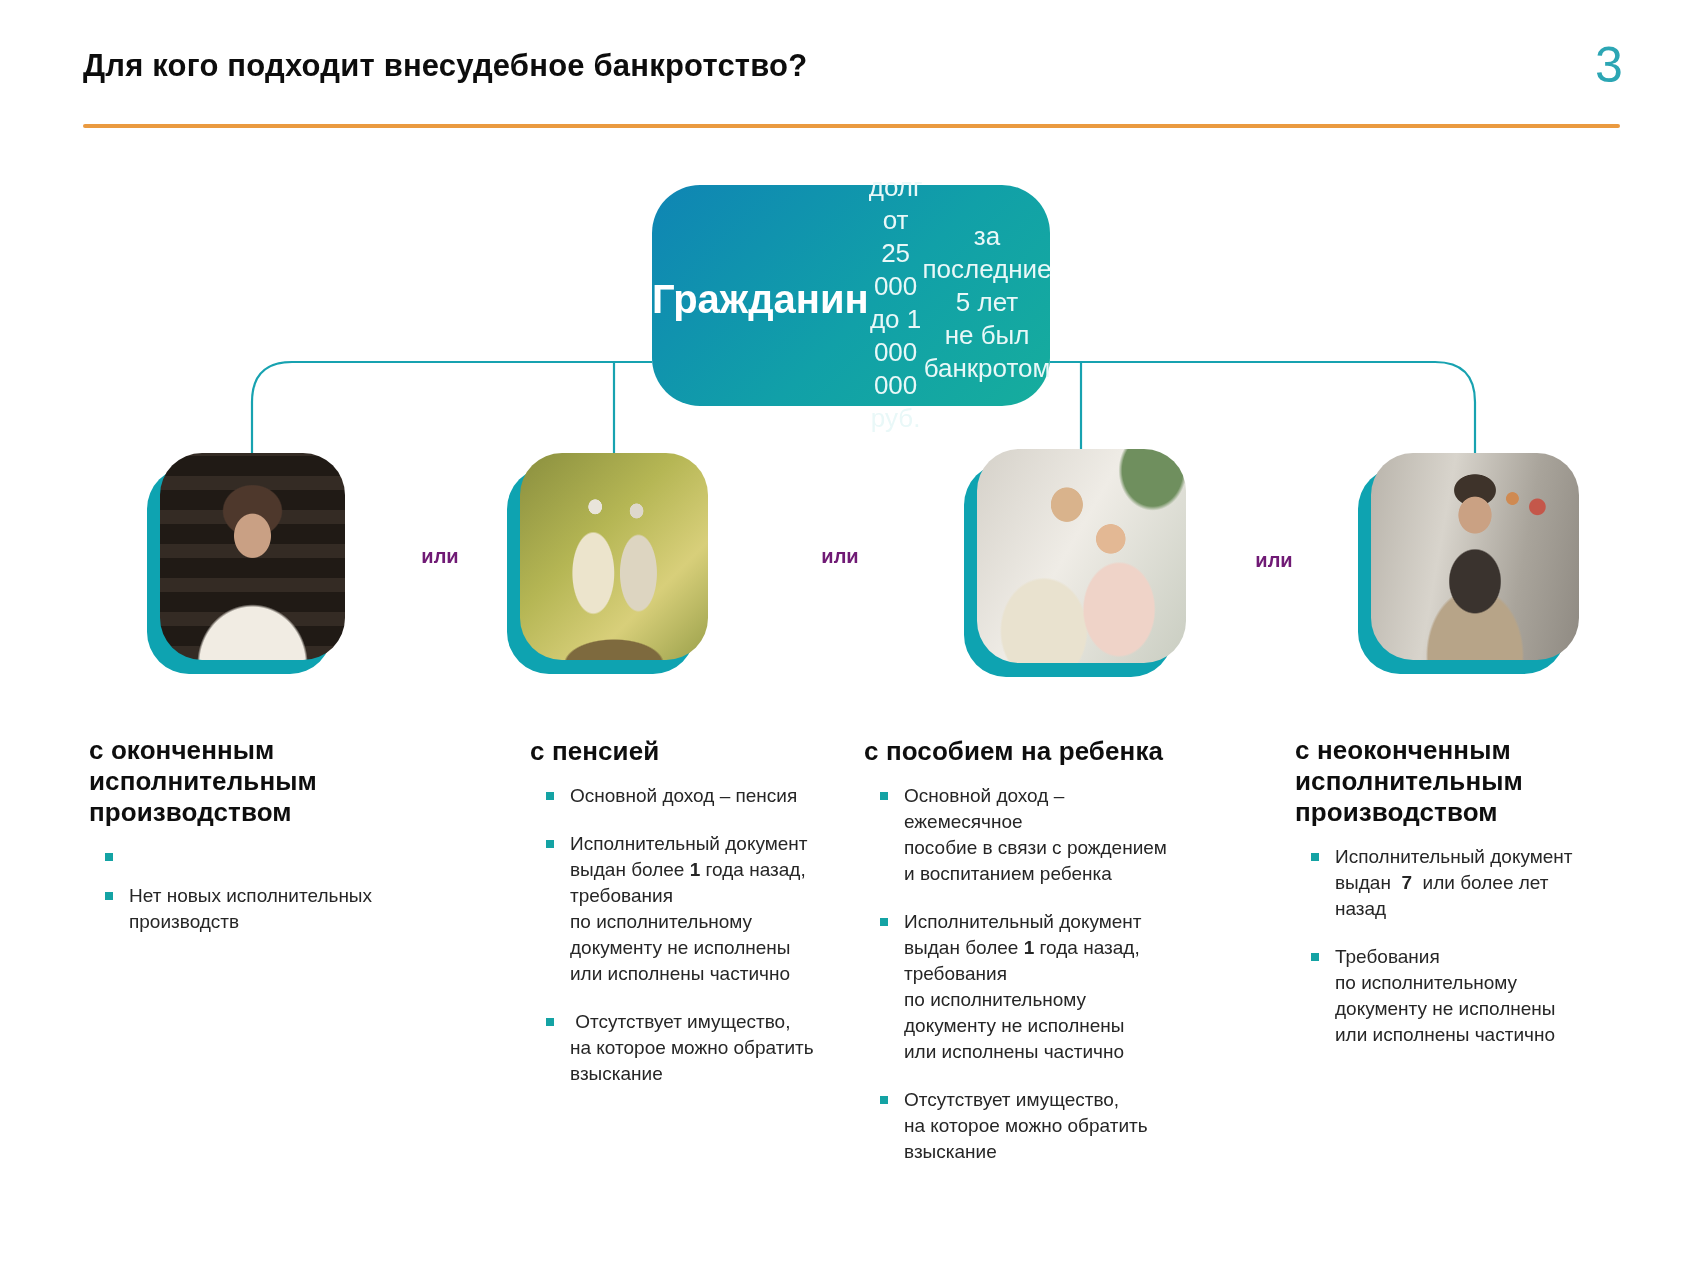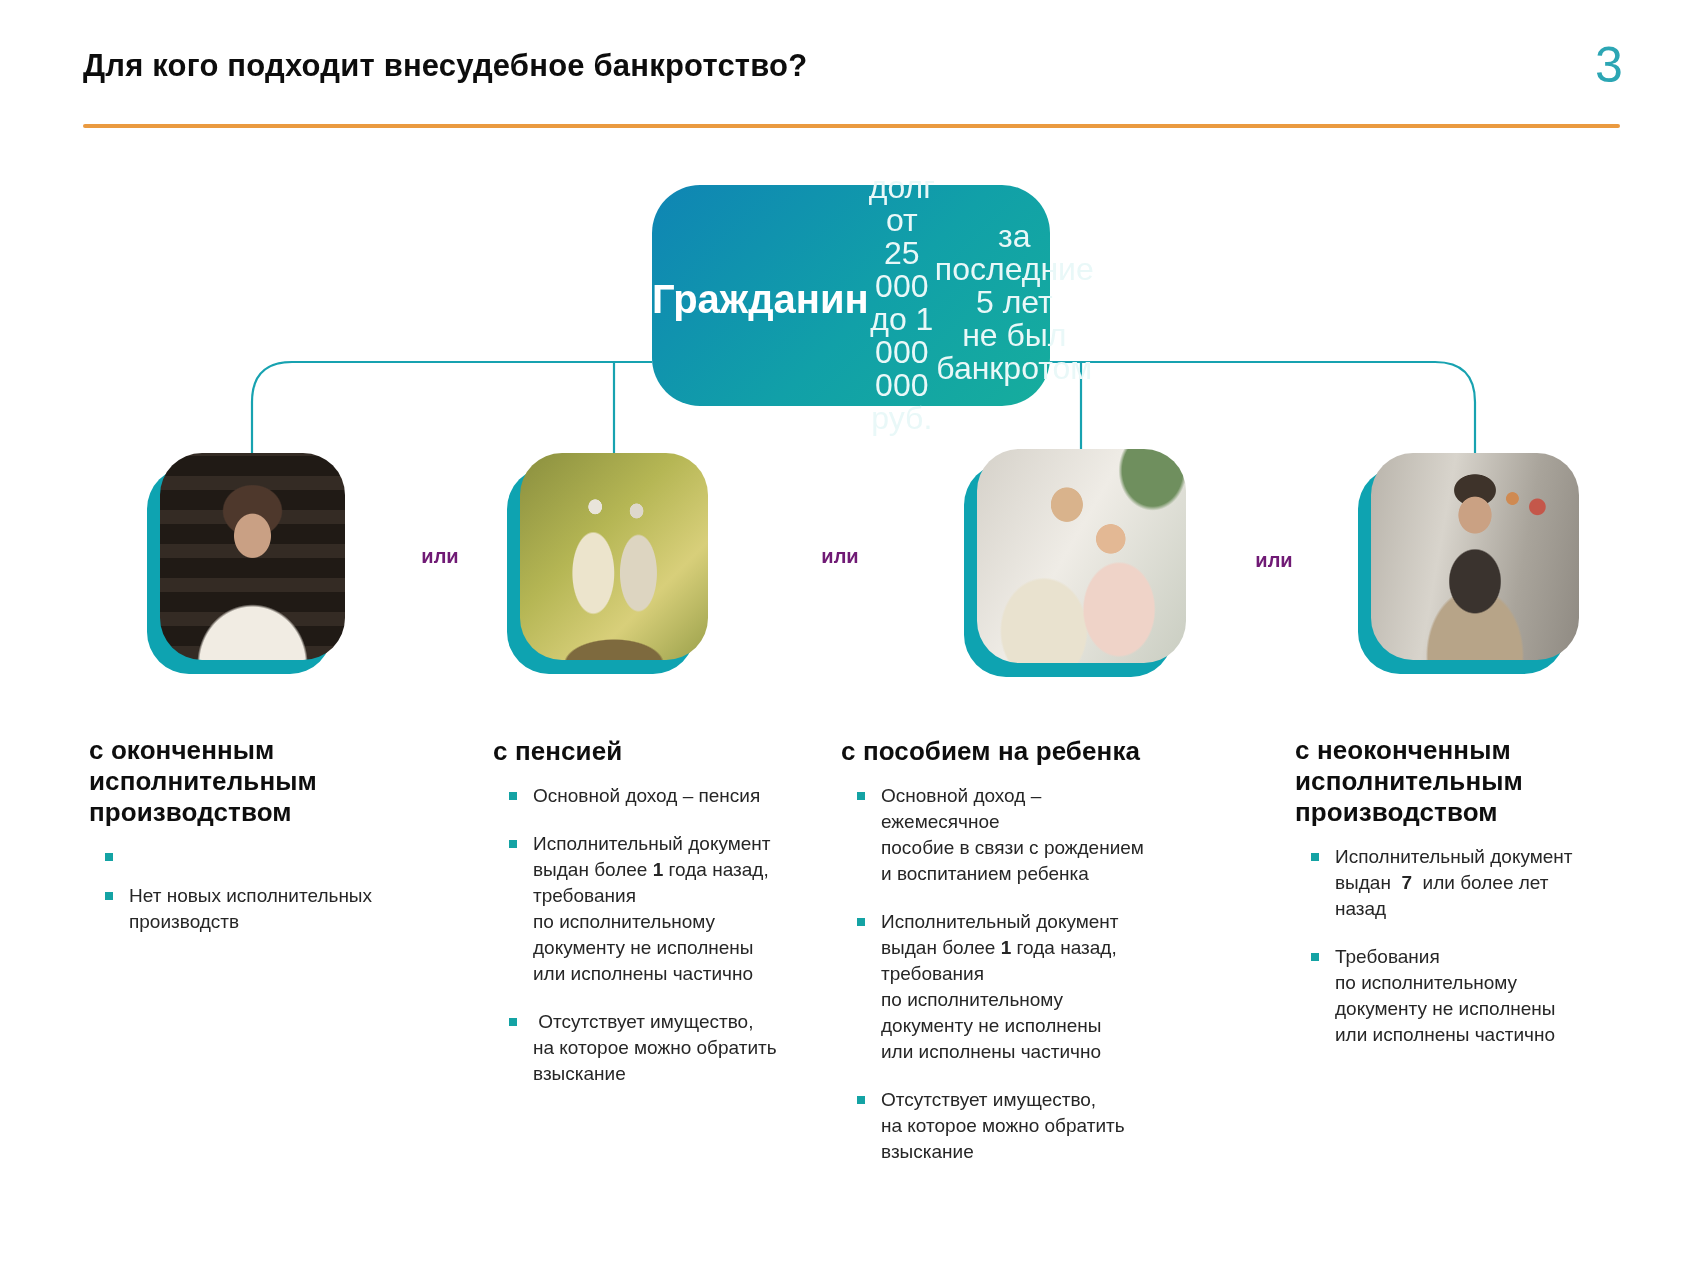--- a/index.html
+++ b/index.html
@@ -27,21 +27,21 @@
   .connectors path { fill:none; stroke:#17a2b0; stroke-width:2.2px; }
 
   
   .citizen-card {
     position:absolute; left:652px; top:185px; width:398px; height:221px;
     border-radius:48px; background:linear-gradient(135deg,#0f85b4 0%,#11a0a8 55%,#16ad9d 100%);
     display:flex; flex-direction:row; align-items:center; text-align:center;
     padding-top:14px; box-sizing:border-box; color:#ffffff;
   }
   .citizen-card .card-title { font-size:40px; font-weight:700; line-height:46px; margin-bottom:8px; }
-  .citizen-card .card-sub { font-size:32px; line-height:33px; font-weight:400; color:#e9f8f8; white-space:pre-line; }
+  .citizen-card .card-sub { font-size:26px; line-height:33px; font-weight:400; color:#e9f8f8; white-space:pre-line; }
   .citizen-card .card-divider { width:244px; height:2px; background:rgba(255,255,255,.85); margin:11px auto 9px; }
 
   
   .fig { position:absolute; }
   .fig .backdrop {
     position:absolute; left:-13px; top:14px; width:100%; height:100%;
     border-radius:42px; background:#0ea3b1;
   }
   .fig .photo {
     position:absolute; left:0; top:0; width:100%; height:100%;
@@ -86,22 +86,22 @@
     position:absolute; transform:translate(-50%,-50%);
     font-size:20px; font-weight:700; color:#701a75;
   }
   .or-1 { left:440px; top:556px; }
   .or-2 { left:840px; top:556px; }
   .or-3 { left:1274px; top:560px; }
 
   
   .col { position:absolute; }
   .col-1 { left:89px;  top:726px; width:330px; }
-  .col-2 { left:493px; top:727px; width:345px; }
-  .col-3 { left:841px; top:727px; width:350px; }
+  .col-2 { left:530px; top:727px; width:345px; }
+  .col-3 { left:864px; top:727px; width:350px; }
   .col-4 { left:1295px;top:726px; width:335px; }
   .col h3 {
     margin:9px 0 15px 0; font-size:26px; font-weight:800; line-height:31px;
     color:#0e0e0e; white-space:pre-line; letter-spacing:.1px;
   }
   .col ul { list-style:none; margin:16px; padding:0; }
   .col li { display:flex; gap:16px; margin-bottom:22px; }
   .col li .marker { flex:none; width:8px; height:8px; margin-top:9px; background:#14a3a4; }
   .col li p { margin:0; font-size:19px; line-height:26px; color:#262626; white-space:pre-wrap; }
   .col li p .seg-b { font-weight:700; }

